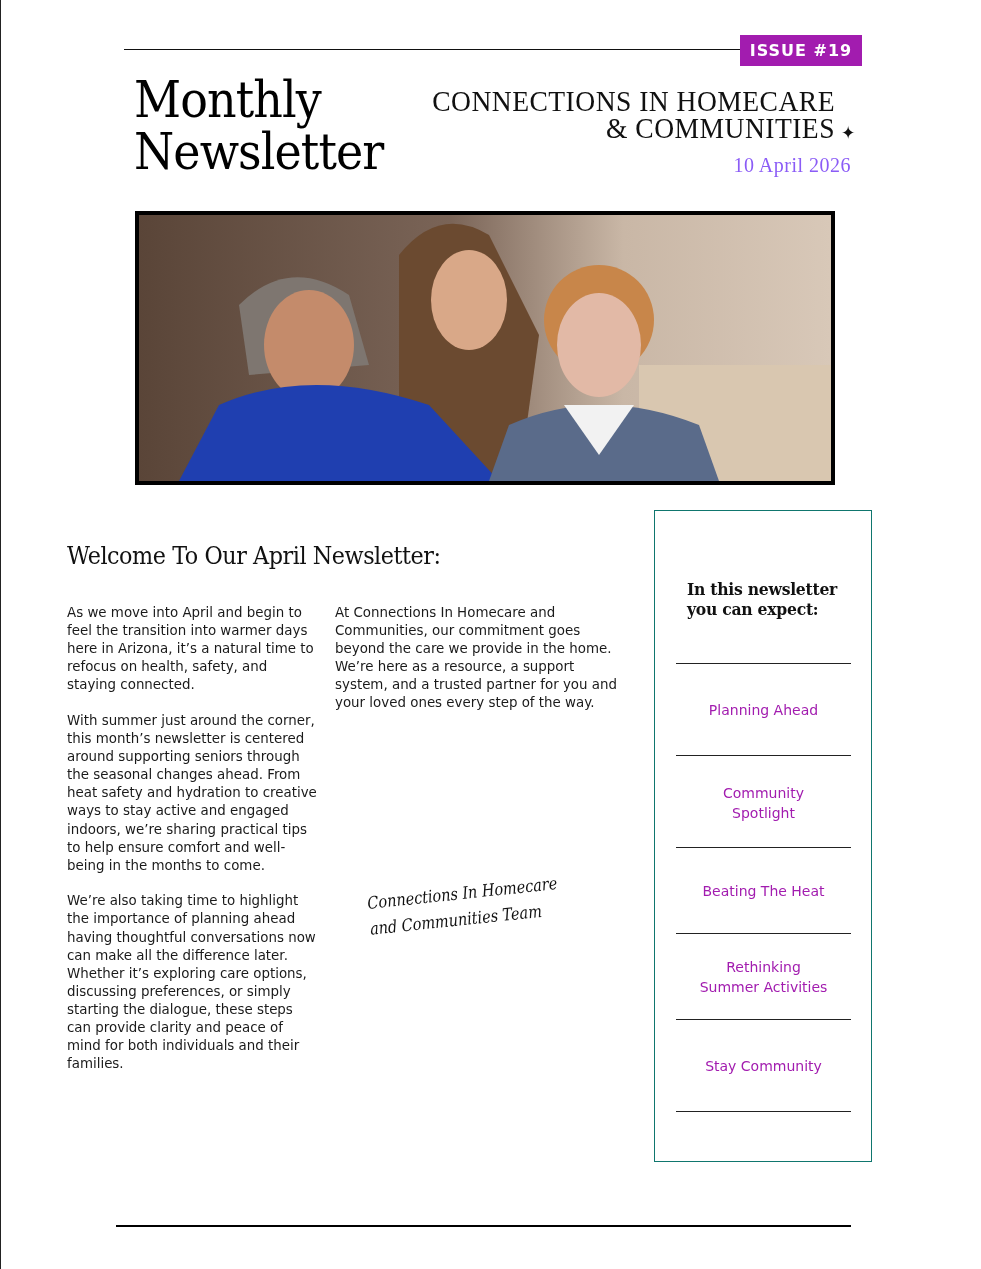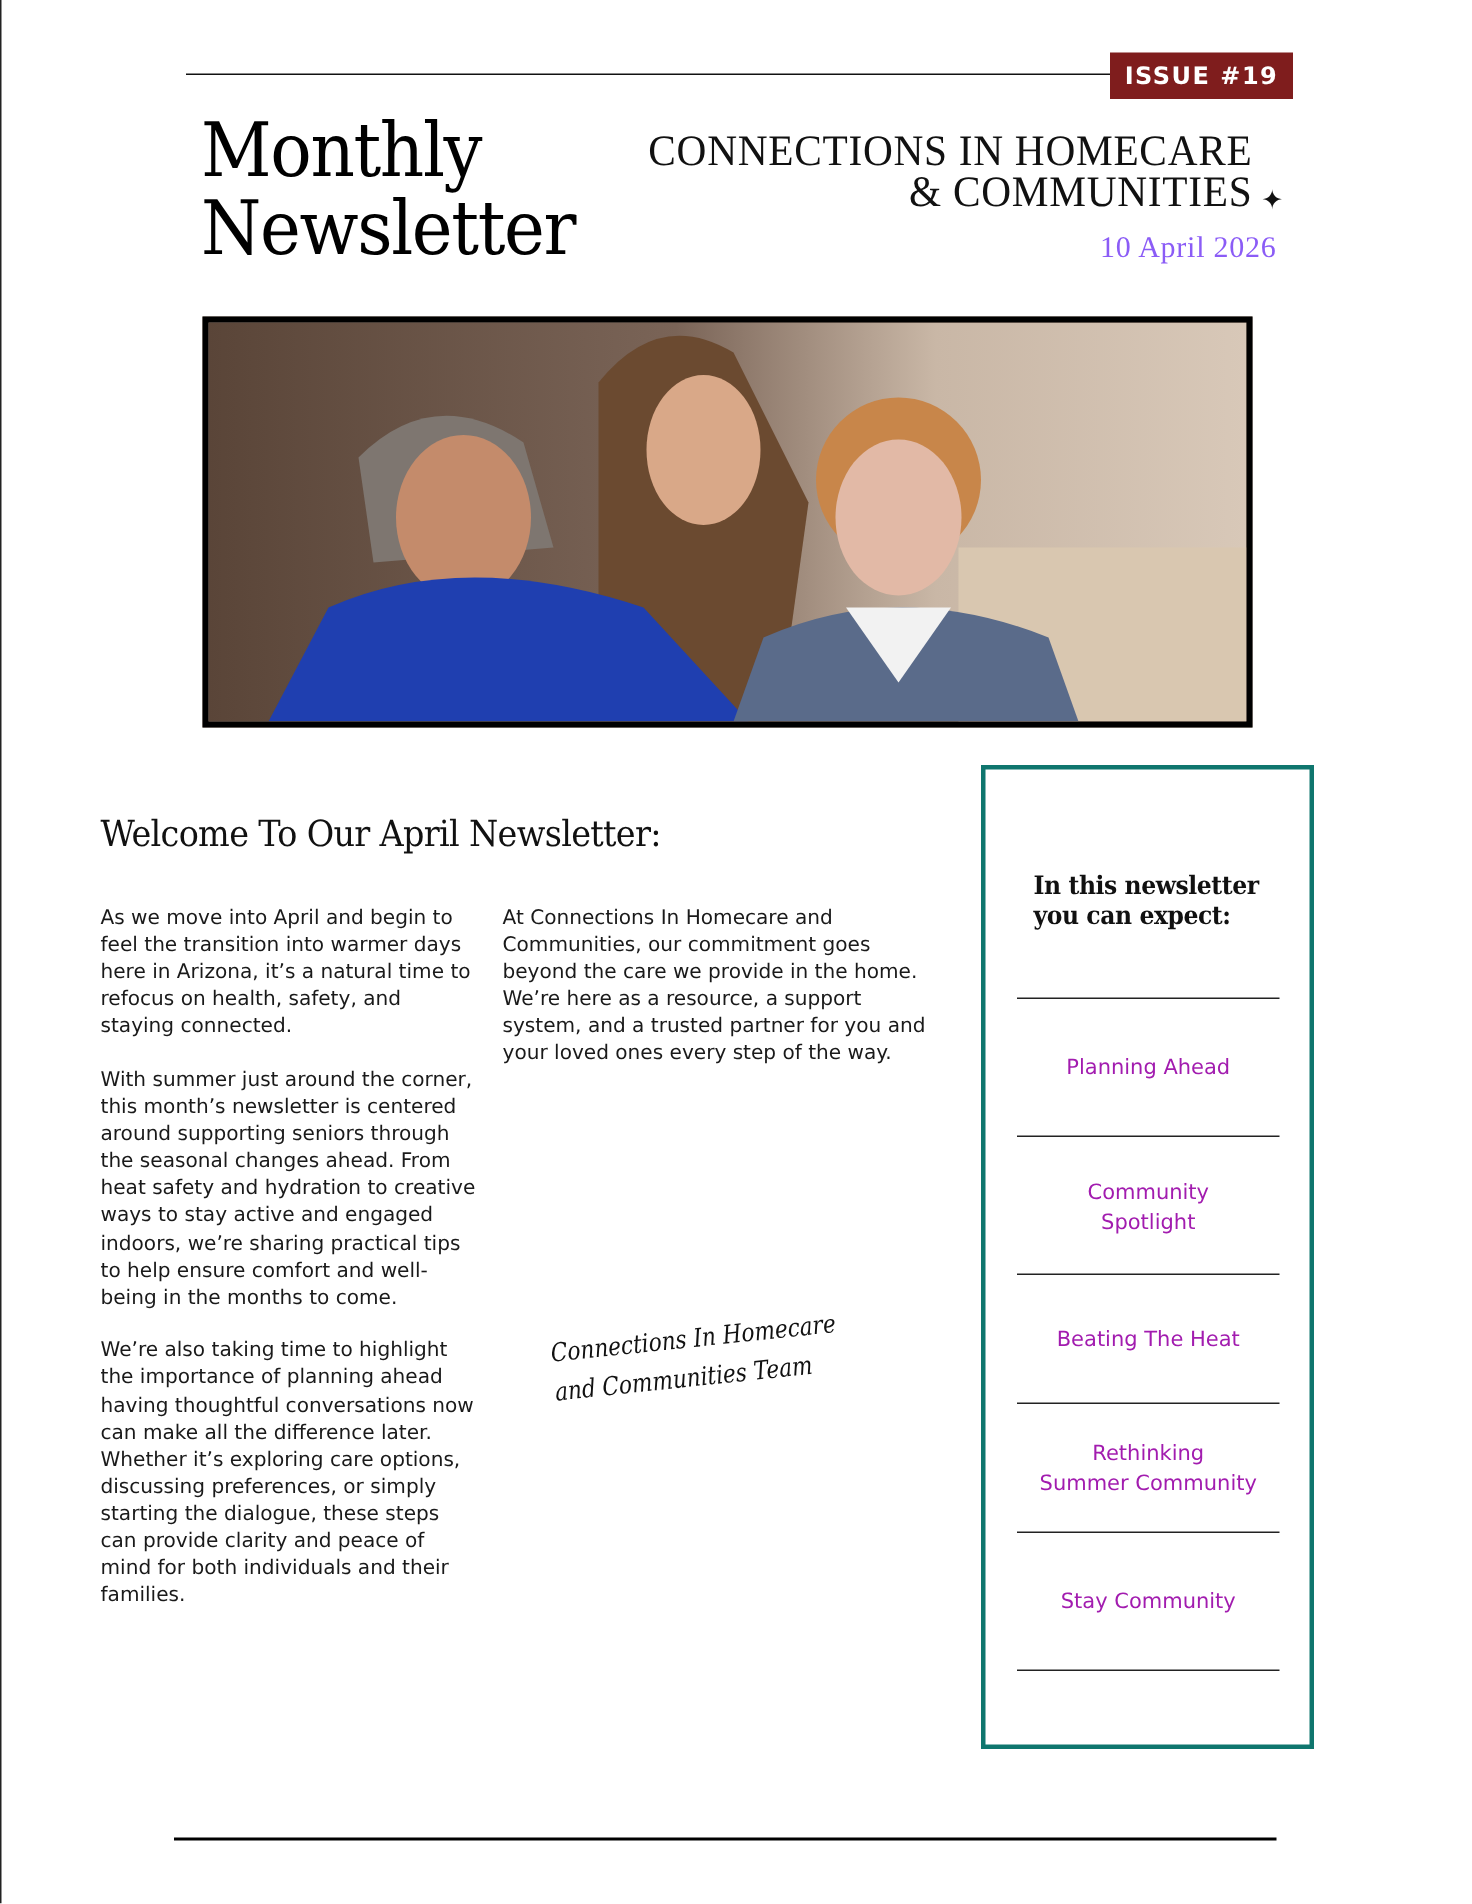--- a/index.html
+++ b/index.html
@@ -1,32 +1,32 @@
 <!DOCTYPE html>
 <html><head>
 <meta charset="utf-8">
 <style>
   html, body { margin:0; padding:0; background:#ffffff; }
   body { width:981px; height:1269px; position:relative; overflow:hidden; font-family:"Liberation Sans", sans-serif; color:#111; }
   .page-edge { position:absolute; left:0; top:0; width:1px; height:1269px; background:#222; }
   .top-rule { position:absolute; left:124px; top:49px; width:620px; height:1px; background:#111; }
-  .issue-badge { position:absolute; left:740px; top:35px; width:122px; height:31px; background:#7f1d1d; color:#fff; font-family:"DejaVu Sans", sans-serif; font-weight:bold; font-size:16px; letter-spacing:1px; display:flex; align-items:center; justify-content:center; }
+  .issue-badge { position:absolute; left:740px; top:35px; width:122px; height:31px; background:#a21caf; color:#fff; font-family:"DejaVu Sans", sans-serif; font-weight:bold; font-size:16px; letter-spacing:1px; display:flex; align-items:center; justify-content:center; }
   .title { position:absolute; left:134px; top:74px; font-family:"DejaVu Serif", serif; font-size:50px; line-height:52px; color:#000; letter-spacing:-1px; transform:scaleX(0.92); transform-origin:left top; }
   .org { position:absolute; right:146px; top:88px; text-align:right; font-family:"Liberation Serif", serif; font-size:29px; line-height:27px; color:#111; letter-spacing:0.5px; transform:scaleX(0.95); transform-origin:right top; }
   .org .sparkle { font-size:18px; position:absolute; right:-22px; top:32px; }
   .date { position:absolute; right:130px; top:154px; font-family:"Liberation Serif", serif; font-size:20px; color:#8b5cf6; letter-spacing:0.5px; }
   .photo { position:absolute; left:135px; top:211px; width:692px; height:266px; border:4px solid #000; overflow:hidden; background:#8a7668; }
   .photo svg { display:block; width:100%; height:100%; }
   .welcome { position:absolute; left:67px; top:542px; font-family:"DejaVu Serif", serif; font-size:24px; color:#111; letter-spacing:-0.5px; transform:scaleX(0.93); transform-origin:left top; }
   .col { position:absolute; font-family:"DejaVu Sans", sans-serif; font-size:13.4px; line-height:18.1px; color:#1a1a1a; }
   .col p { margin:0 0 17.5px 0; }
   .col1 { left:67px; top:604px; width:252px; }
   .col2 { left:335px; top:604px; width:290px; }
   .signature { position:absolute; left:366px; top:890px; font-family:"DejaVu Serif", serif; font-style:italic; font-size:17px; line-height:26px; color:#111; transform:rotate(-6deg) scaleX(0.85); transform-origin:left top; }
-  .sidebar { position:absolute; left:654px; top:510px; width:216px; height:650px; border:3px solid #0f766e; }
+  .sidebar { position:absolute; left:654px; top:510px; width:216px; height:650px; border:1px solid #0f766e; }
   .sidebar-heading { position:absolute; left:32px; top:68px; font-family:"DejaVu Serif", serif; font-size:17px; line-height:20px; font-weight:bold; color:#111; letter-spacing:-0.3px; transform:scaleX(0.92); transform-origin:left top; }
   .sb-rule { position:absolute; left:21px; width:175px; height:1px; background:#222; }
   .sb-item { position:absolute; left:21px; width:175px; text-align:center; font-family:"DejaVu Sans", sans-serif; font-size:14px; line-height:20px; color:#a21caf; }
   .bottom-rule { position:absolute; left:116px; top:1225px; width:735px; height:2px; background:#000; }
 </style>
 </head>
 <body>
 
 <div class="page-edge"></div>
 <div class="top-rule"></div>
@@ -104,21 +104,21 @@
   </div>
 
   <div class="sb-rule" style="top:336px;"></div>
   <div class="sb-item" style="top:370px;">
     <div>Beating The Heat</div>
   </div>
 
   <div class="sb-rule" style="top:422px;"></div>
   <div class="sb-item" style="top:446px;">
     <div>Rethinking</div>
-    <div>Summer Community</div>
+    <div>Summer Activities</div>
   </div>
 
   <div class="sb-rule" style="top:508px;"></div>
   <div class="sb-item" style="top:545px;">
     <div>Stay Community</div>
   </div>
 
   <div class="sb-rule" style="top:600px;"></div>
 </div>
 

